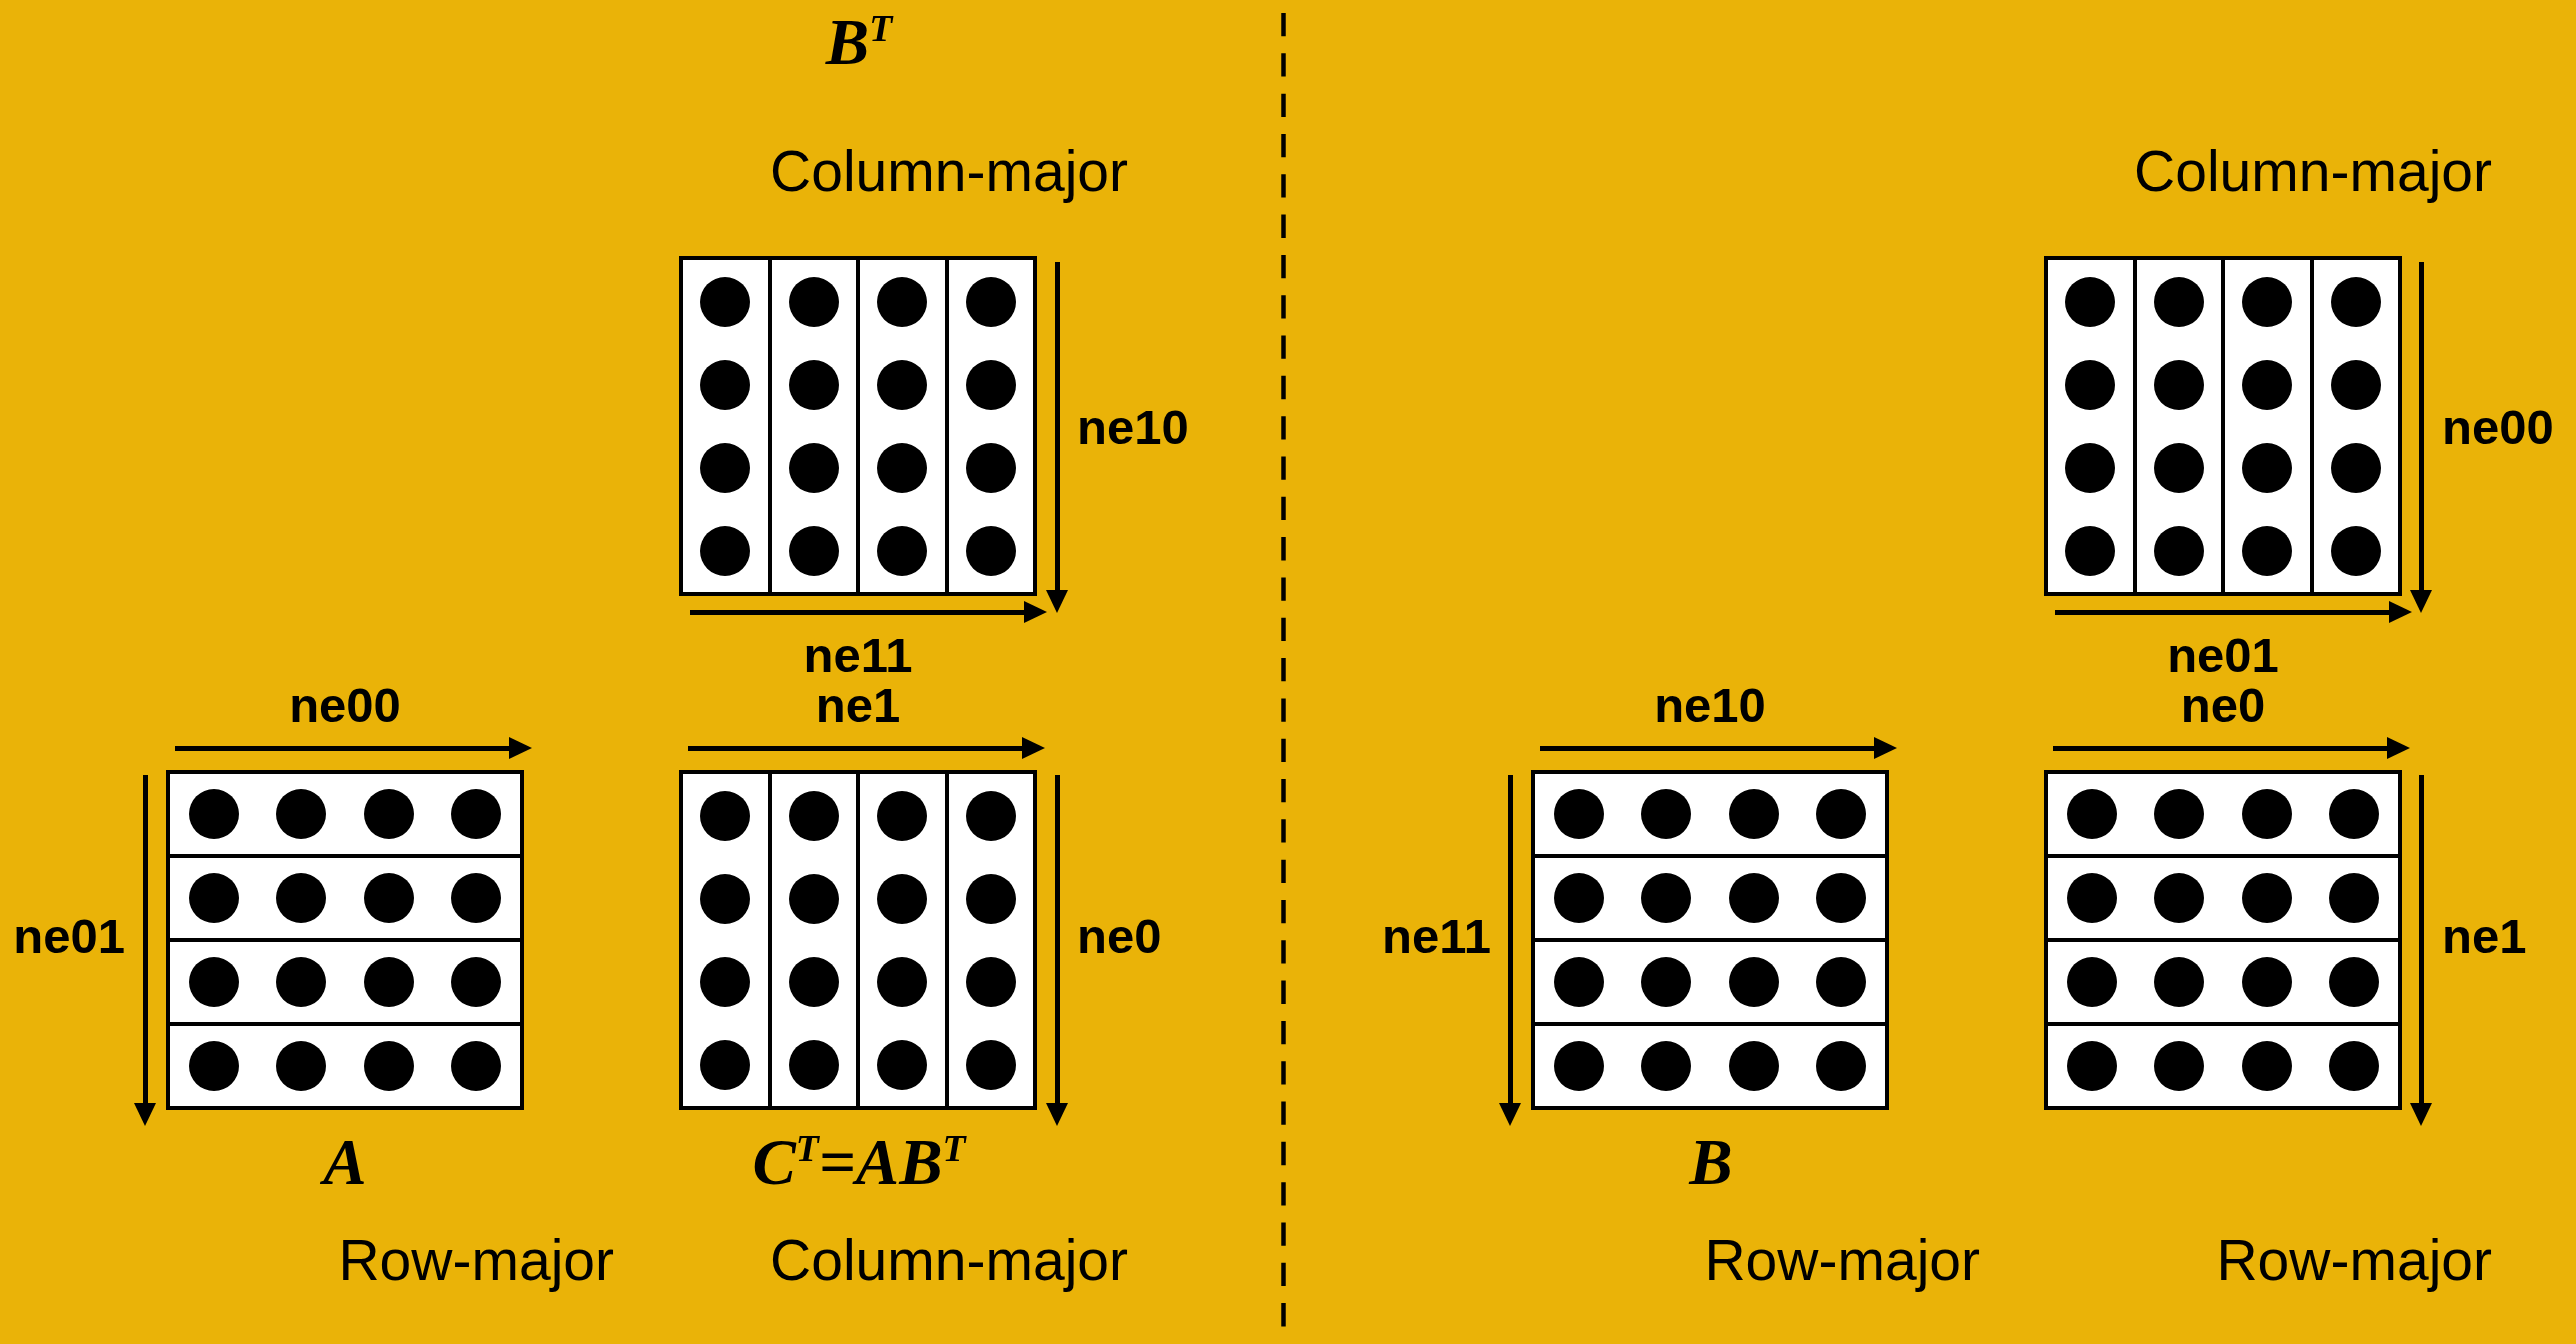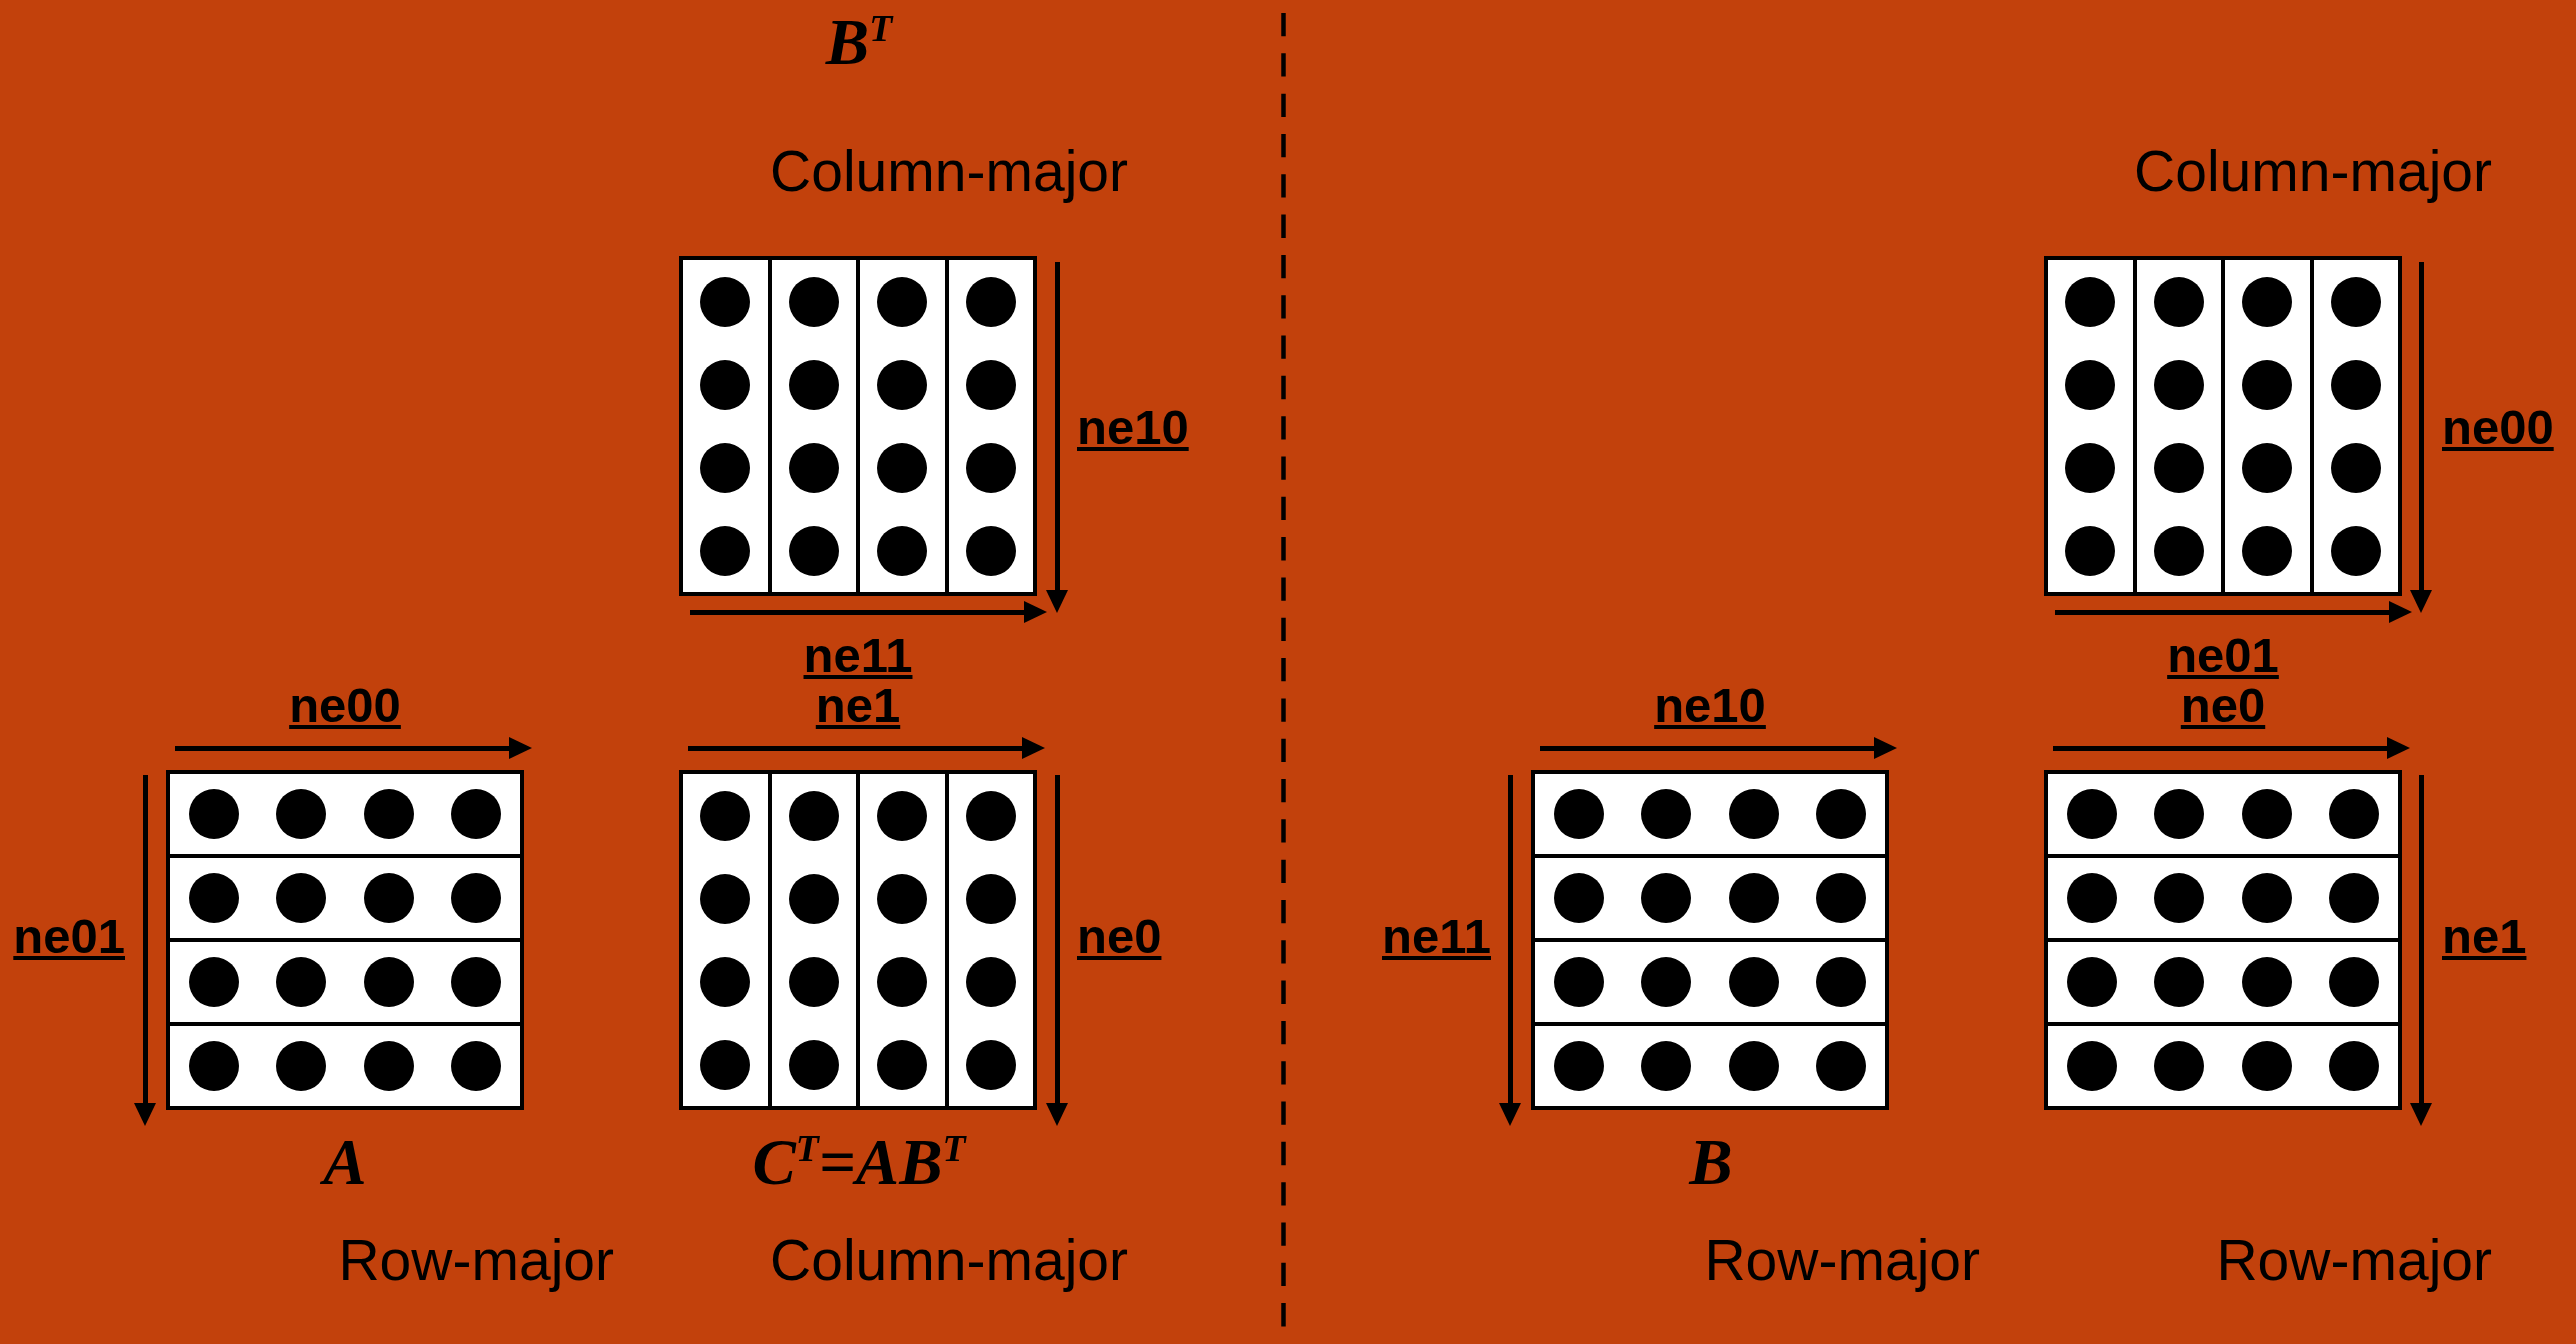--- a/index.html
+++ b/index.html
@@ -1,16 +1,16 @@
 <!DOCTYPE html>
 <html style="font-size:14.3px"><head>
 <meta charset="utf-8">
 <style>
   html,body{margin:0;padding:0;background:#fff;}
-  .figure{position:relative;width:2576px;height:1344px;background:#c2410c;overflow:hidden;
+  .figure{position:relative;width:2576px;height:1344px;background:#eab308;overflow:hidden;
           font-family:"Liberation Sans",sans-serif;color:#000;}
 
   
   .mbox{position:absolute;width:358px;height:340px;border:4.5px solid #000;background:#fff;
         display:flex;box-sizing:border-box;}
   .mbox.cols{flex-direction:row;}
   .mbox.cols .strip{flex:1;border-right:4.5px solid #000;display:flex;flex-direction:column;
                     justify-content:space-around;align-items:center;}
   .mbox.cols .strip:last-child{border-right:none;}
   .mbox.rows{flex-direction:column;}
@@ -23,21 +23,21 @@
   .harrow{position:absolute;height:25px;}
   .harrow .shaft{position:absolute;left:0;top:10px;height:4.5px;right:20px;background:#000;display:block;}
   .harrow .head{position:absolute;right:0;top:0.9px;width:0;height:0;display:block;
                 border-left:23px solid #000;border-top:11.6px solid transparent;border-bottom:11.6px solid transparent;}
   .varrow{position:absolute;width:25px;}
   .varrow .shaft{position:absolute;top:0;left:10px;width:4.5px;bottom:20px;background:#000;display:block;}
   .varrow .head{position:absolute;bottom:0;left:0.9px;width:0;height:0;display:block;
                 border-top:23px solid #000;border-left:11.6px solid transparent;border-right:11.6px solid transparent;}
 
   
-  .alabel{position:absolute;font:700 49px/1.1 "Liberation Sans",sans-serif;color:#000;white-space:nowrap;text-decoration:underline;}
+  .alabel{position:absolute;font:700 49px/1.1 "Liberation Sans",sans-serif;color:#000;white-space:nowrap;}
   .mname{position:absolute;text-align:center;font:italic 700 65px/1.1 "Liberation Serif",serif;color:#000;white-space:nowrap;}
   .mname sup{font-size:58%;}
   .mlayout{position:absolute;text-align:right;font:400 57px/1.1 "Liberation Sans",sans-serif;color:#000;white-space:nowrap;}
 
   .divider{position:absolute;}
 
   
   #bt-name{left:590px;top:7.2px;width:538px;}
   #bt-layout{left:590px;top:140px;width:538px;}
   #bt-box{left:679px;top:256px;}

